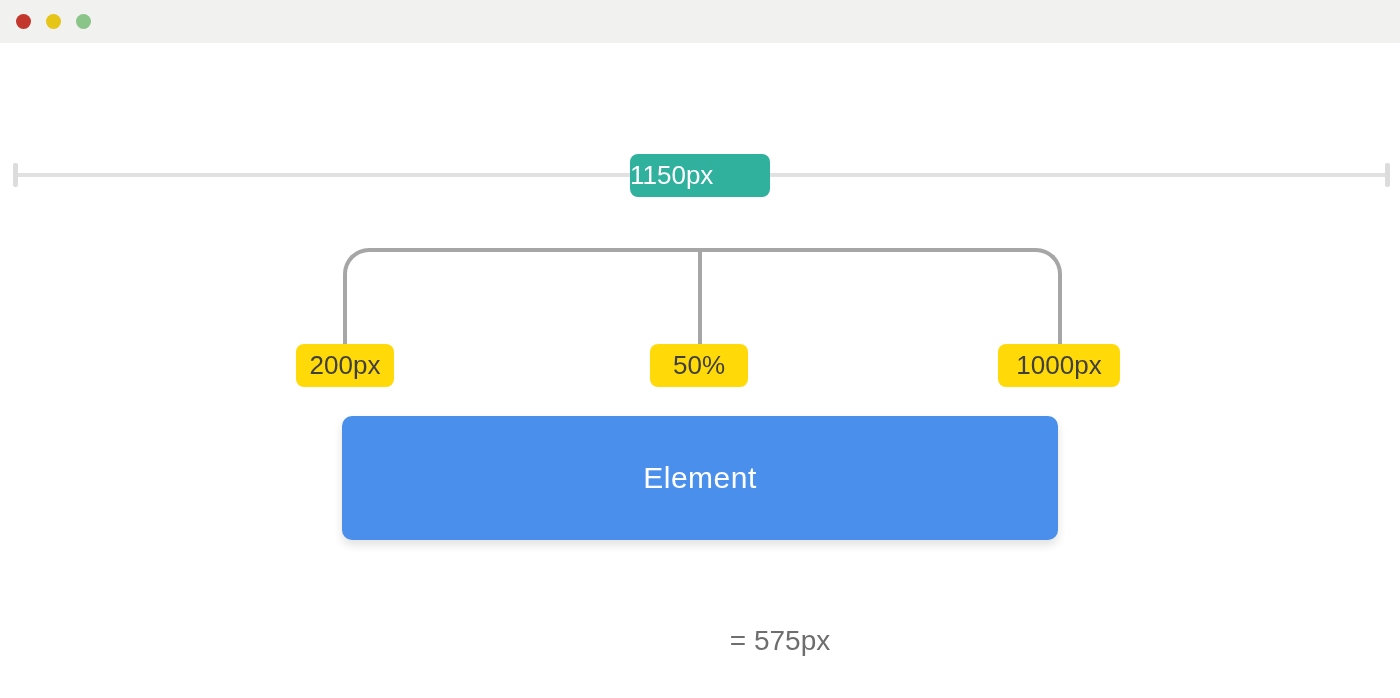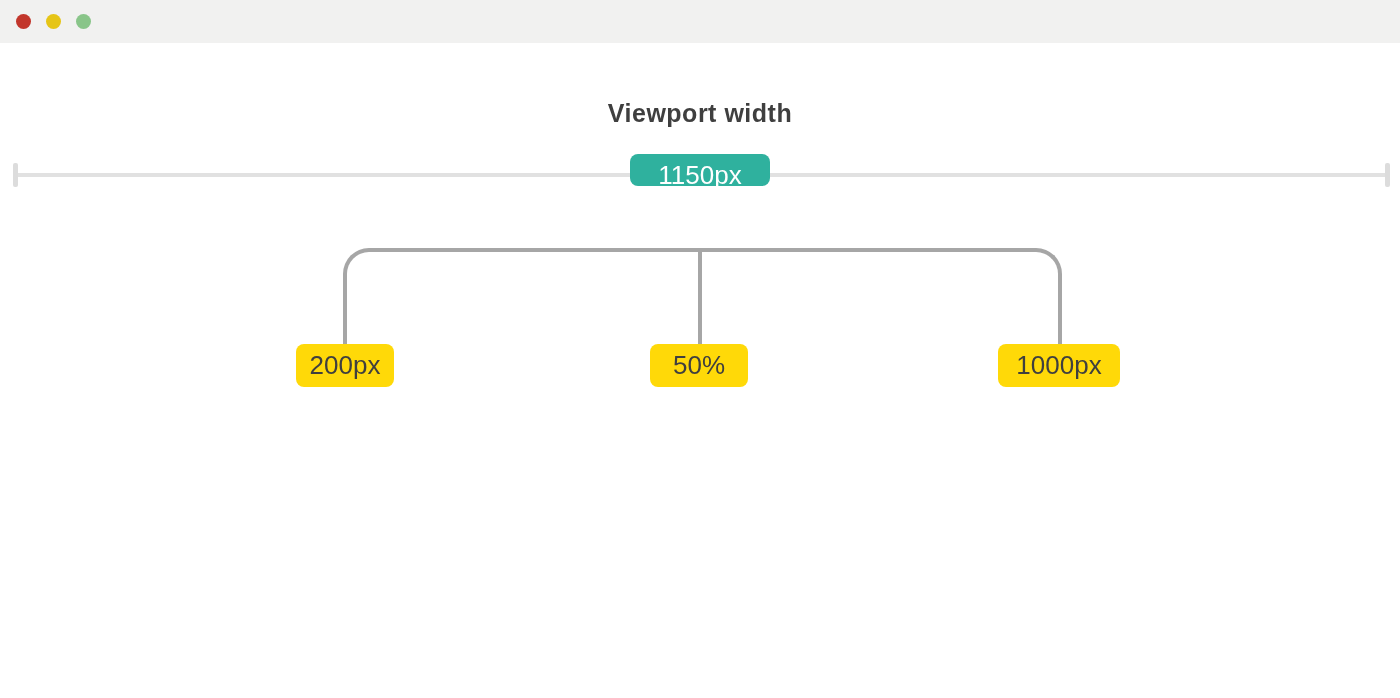--- a/index.html
+++ b/index.html
@@ -61,23 +61,23 @@
     width: 5px; height: 24px;
     background: #dcdcdc;
     border-radius: 2px;
   }
   .ruler-tick.left  { left: 13px; }
   .ruler-tick.right { left: 1385px; }
 
   .viewport-badge {
     position: absolute;
     left: 630px; top: 154px;
-    width: 140px; height: 32px;
+    width: 140px; height: 43px;
     line-height: 43px;
-    text-align: center;
+    text-align: left;
     background: #2fb19e;
     color: #ffffff;
     font-size: 26px;
     border-radius: 8px;
   }
 
   
   .bracket {
     position: absolute;
     left: 343px; top: 248px;
@@ -158,30 +158,35 @@
 <body>
 
 <div class="stage">
 
   <div class="titlebar">
     <span class="dot red"></span>
     <span class="dot yellow"></span>
     <span class="dot green"></span>
   </div>
 
-  <div class="diagram-title">Viewport width</div>
 
   <div class="ruler-line"></div>
   <div class="ruler-tick left"></div>
   <div class="ruler-tick right"></div>
   <div class="viewport-badge">1150px</div>
 
   <div class="bracket"></div>
   <div class="bracket-mid"></div>
 
   <div class="value-badge min">200px</div>
   <div class="value-badge preferred">50%</div>
   <div class="value-badge max">1000px</div>
 
+  <div class="element-box">
+    <span class="element-label">Element</span>
+  </div>
 
 
+  <div class="result">
+    <span class="shift">= 575px</span>
+  </div>
 
 </div>
 
 </body></html>

